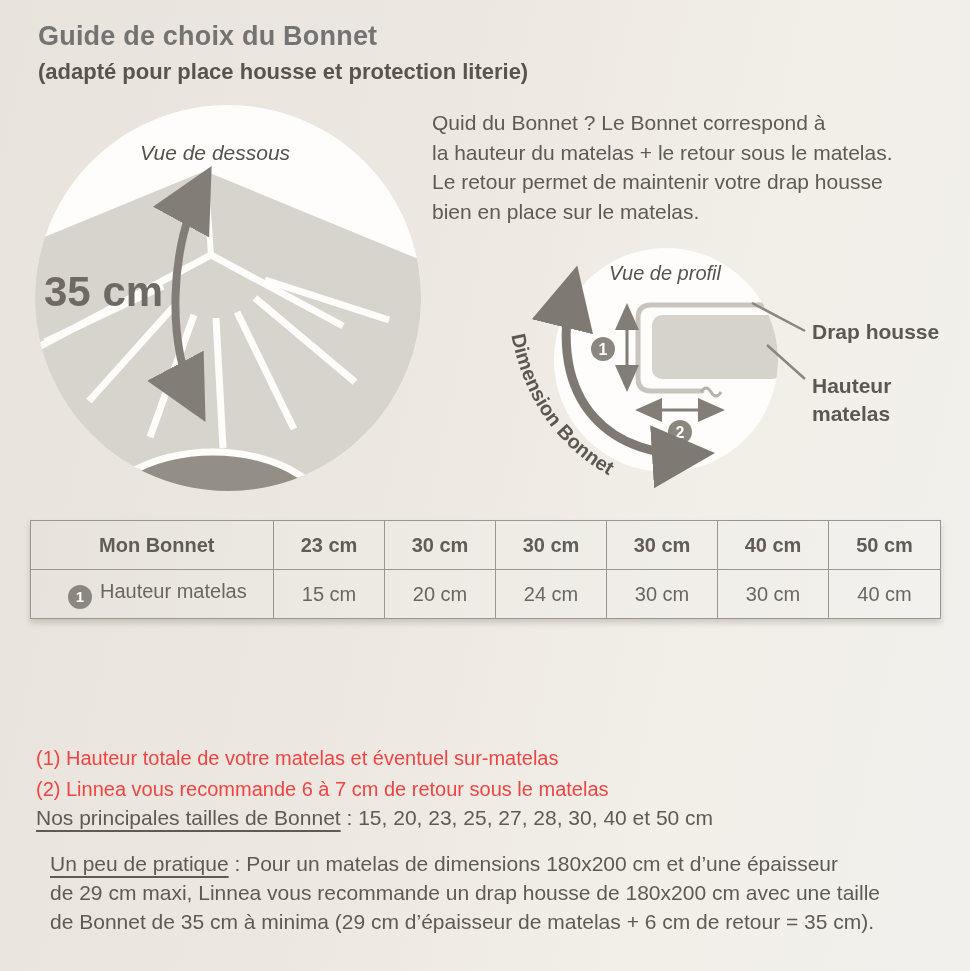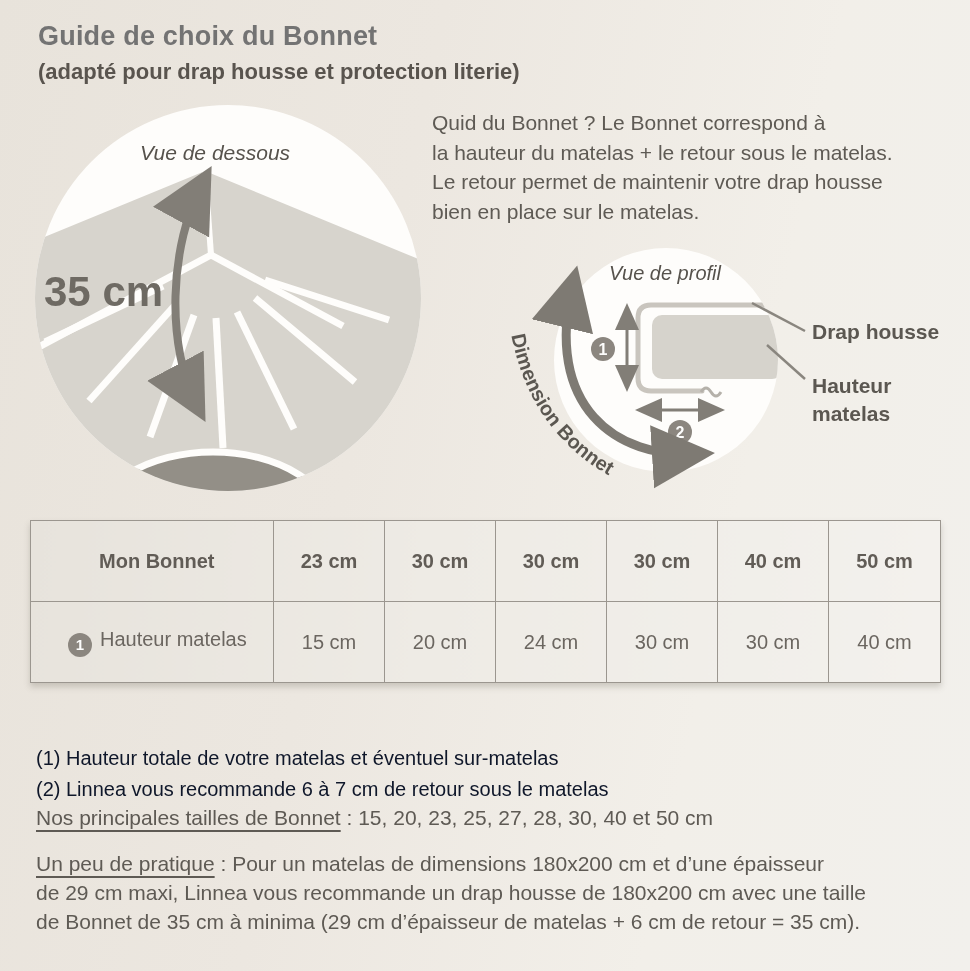--- a/index.html
+++ b/index.html
@@ -16,46 +16,46 @@
   
   #intro{left:432px;top:108px;width:535px;font-size:21px;line-height:29.5px;color:#5e5a54;white-space:pre-line;}
   
   #bonnet-table{
     left:30px;top:520px;width:910px;border-collapse:collapse;table-layout:fixed;
     background:linear-gradient(95deg,#e7e3dc 0%,#eeebe5 45%,#f3f1ed 100%);
     box-shadow:0 4px 6px rgba(96,90,80,.25);
   }
   #bonnet-table td{
     border:1px solid #9b968f;height:48px;text-align:center;
-    font-size:20px;color:#6b6660;vertical-align:middle;padding:16px;
+    font-size:20px;color:#6b6660;vertical-align:middle;padding:0;
   }
   #bonnet-table tr.head td{font-weight:700;color:#615c56;}
   #bonnet-table td.lbl{text-align:left;padding-left:37px;}
   #bonnet-table td.lbl-head{text-align:left;padding-left:68px;font-weight:700;}
   #bonnet-table td.lbl-plain{text-align:left;padding-left:48px;}
   #bonnet-table td.cell-x{background:#c8c4bd;color:#78746d;}
   .u-cell{text-decoration:underline;text-underline-offset:4px;}
   .num-badge{
     display:inline-block;width:24px;height:24px;border-radius:50%;
     background:#8b867f;color:#fdfdfc;font-size:15px;font-weight:700;
     text-align:center;line-height:24px;margin-right:8px;vertical-align:-4px;
   }
   
-  #footnotes{left:36px;top:743px;font-size:20px;line-height:31px;white-space:pre-line;color:#0f172a;}
+  #footnotes{left:36px;top:743px;font-size:20px;line-height:31px;white-space:pre-line;color:#ef4444;}
   #sizes-line{left:36px;top:806px;font-size:21px;color:#5e5a54;}
-  #practice{left:36px;top:849px;width:915px;font-size:21px;line-height:29px;white-space:pre-line;color:#5e5a54;}
+  #practice{left:50px;top:849px;width:915px;font-size:21px;line-height:29px;white-space:pre-line;color:#5e5a54;}
   .uline{text-decoration:underline;text-underline-offset:5px;}
   
   svg text{font-family:"Liberation Sans","DejaVu Sans",sans-serif;}
 </style>
 </head>
 <body>
 
 <div class="abs" id="page-title">Guide de choix du Bonnet</div>
-<div class="abs" id="page-subtitle">(adapté pour drap housse et protection literie)</div>
+<div class="abs" id="page-subtitle">(adapté pour place housse et protection literie)</div>
 
 <div class="abs" id="intro">Quid du Bonnet ? Le Bonnet correspond à
 la hauteur du matelas + le retour sous le matelas.
 Le retour permet de maintenir votre drap housse
 bien en place sur le matelas.</div>
 
 <svg class="abs" style="left:28px;top:98px" width="400" height="400" viewBox="0 0 400 400">
   <defs>
     <clipPath id="clipL">
         <circle cx="200" cy="200" r="193"></circle>

